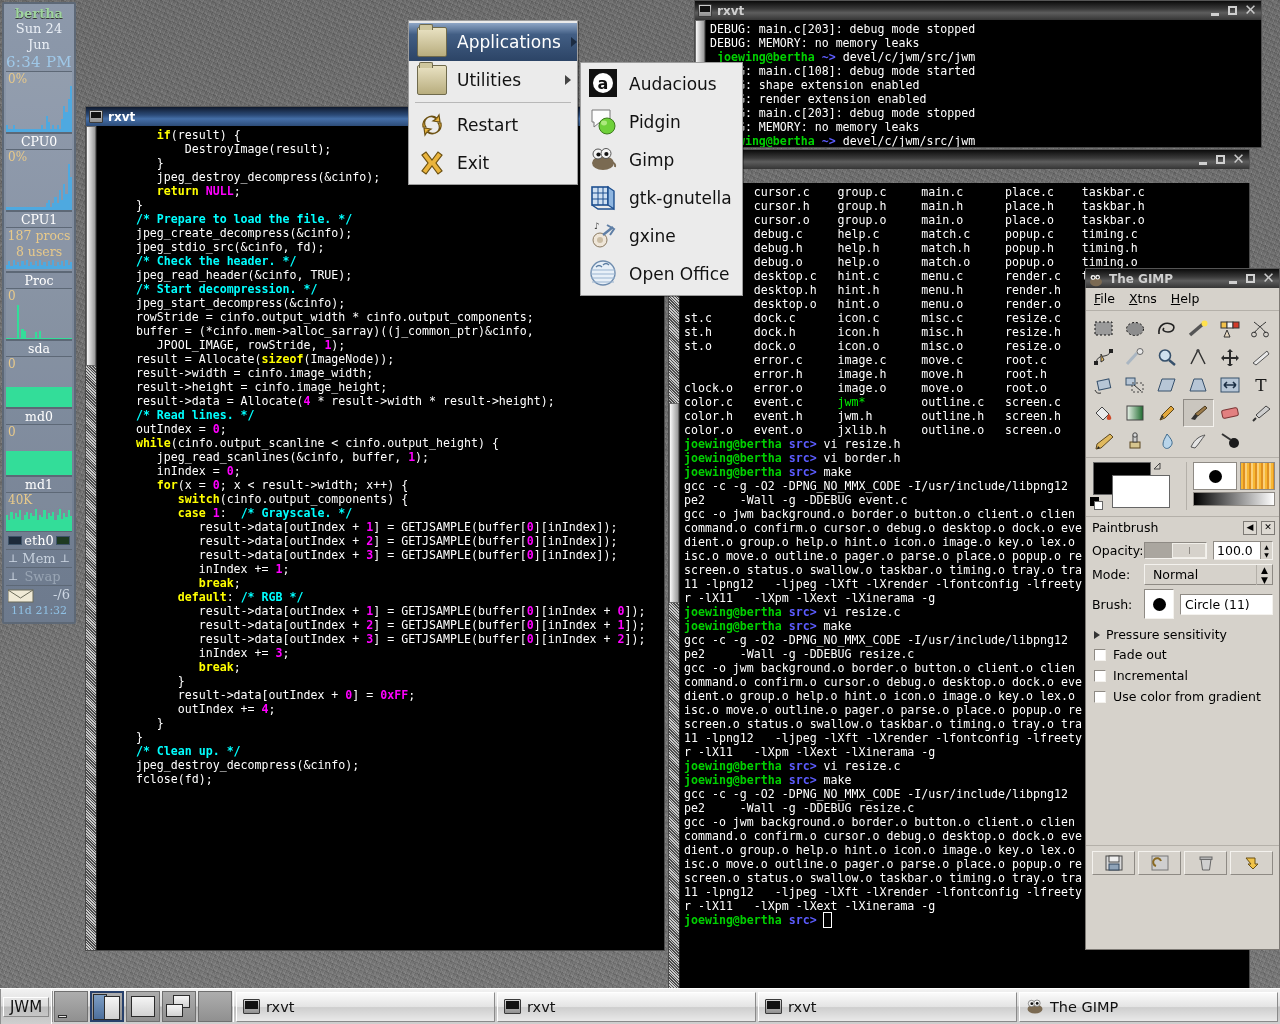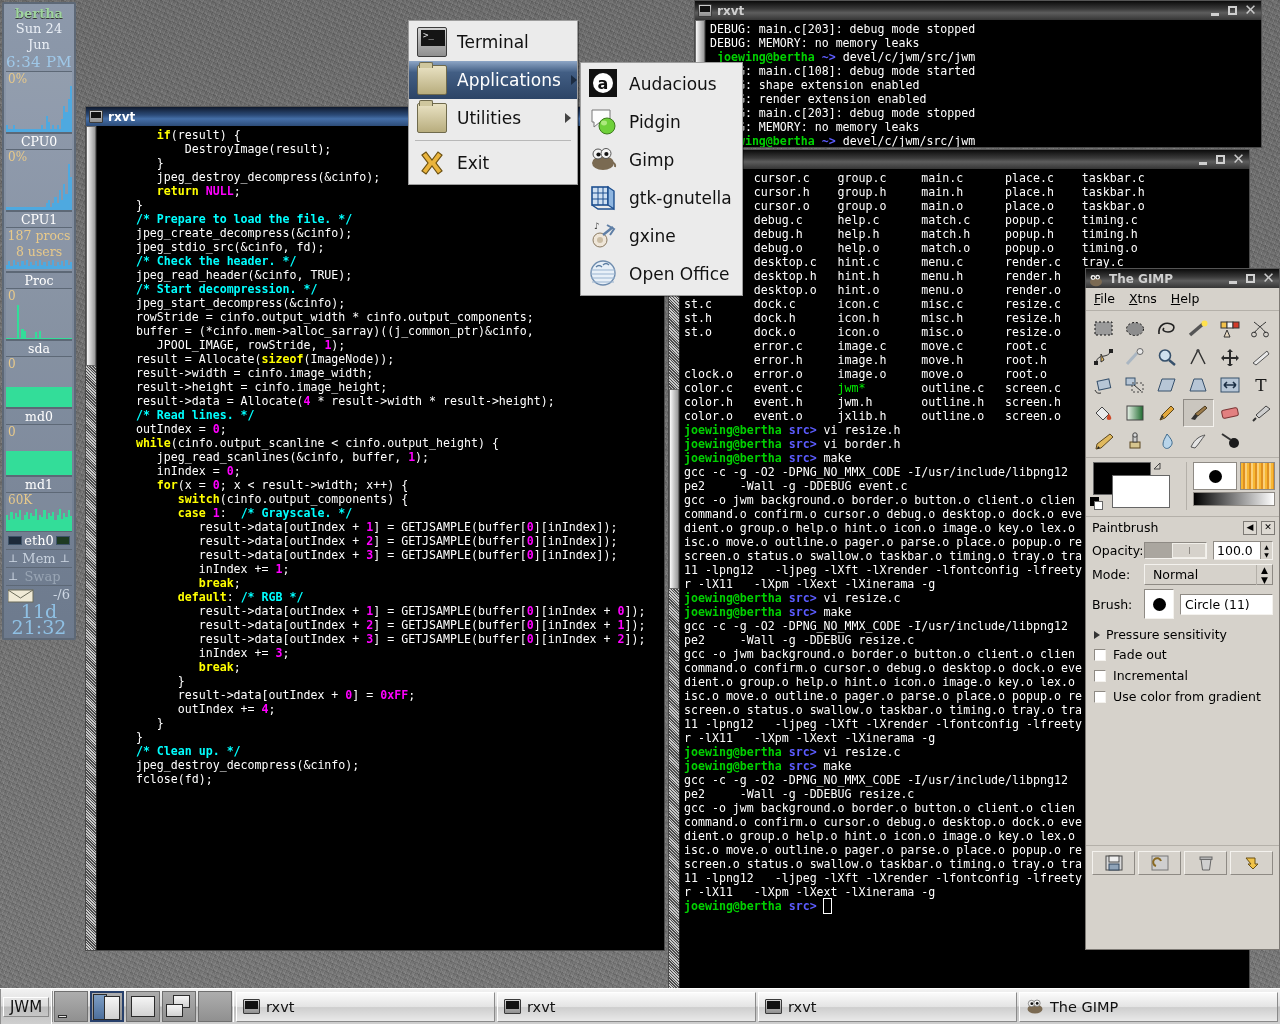--- a/index.html
+++ b/index.html
@@ -224,21 +224,21 @@
   .k-panel { background: rgba(255,255,255,.08); border-top:1px solid #5d6876; border-bottom:1px solid #5d6876;
              position: relative; }
   .k-label { text-align:center; font-size:12.5px; line-height:15px; color:#fff; border-top:1px solid #5d6876;
              background: rgba(255,255,255,.05); }
   .k-val { font-size:12px; color:#e8c98a; padding-left:2px; line-height:14px; }
   .k-graph { height: 46px; position: relative; overflow: hidden; }
   .k-graph .bars { position:absolute; left:0; right:0; bottom:0; height:100%; display:flex; align-items:flex-end; gap:0; }
   .k-graph .bars i { display:block; flex:1; background:#4ea9e0; }
   .k-graph.green .bars i { background:#33dd99; }
   .k-icons { display:flex; align-items:center; justify-content:space-between; padding:1px 2px;text-align:center; }
-  .k-up { text-align:center; font-size:19px; color:#8fc0e4; line-height:16px; }
+  .k-up { text-align:center; font-size:11px; color:#8fc0e4; line-height:16px; }
   .k-led { width:14px; height:9px; background:#1d2a3a; border:1px solid #3e5368; }
 
   
   .taskbar {
     position: absolute; left: 0; bottom: 0; width: 1280px; height: 36px;
     background: linear-gradient(to bottom,#f2f2f2 0%,#dcdcdc 48%,#bdbdbd 52%,#cfcfcf 100%);
     border-top: 1px solid #fff;
     display: flex; align-items: stretch;
     font-family: "DejaVu Sans", sans-serif;
   }
@@ -298,21 +298,21 @@
           <i class="gl-min"></i>
         </span>
       <span class="tb-btn">
           <i class="gl-max"></i>
         </span>
       <span class="tb-btn">
           <i class="gl-cls">✕</i>
         </span>
     </span>
   </div>
-  <div class="term-body" style="height:840px;">
+  <div class="term-body" style="height:840px;margin-top:14px;">
     <div class="term-scroll">
       <div class="thumb" style="top:220px; height:200px;"></div>
     </div>
     <div class="term-text"><div><span>          cursor.c    group.c     main.c      place.c    taskbar.c</span></div><div><span>          cursor.h    group.h     main.h      place.h    taskbar.h</span></div><div><span>          cursor.o    group.o     main.o      place.o    taskbar.o</span></div><div><span>          debug.c     help.c      match.c     popup.c    timing.c</span></div><div><span>          debug.h     help.h      match.h     popup.h    timing.h</span></div><div><span>          debug.o     help.o      match.o     popup.o    timing.o</span></div><div><span>          desktop.c   hint.c      menu.c      render.c   tray.c</span></div><div><span>          desktop.h   hint.h      menu.h      render.h</span></div><div><span>          desktop.o   hint.o      menu.o      render.o</span></div><div><span>st.c      dock.c      icon.c      misc.c      resize.c</span></div><div><span>st.h      dock.h      icon.h      misc.h      resize.h</span></div><div><span>st.o      dock.o      icon.o      misc.o      resize.o</span></div><div><span>          error.c     image.c     move.c      root.c</span></div><div><span>          error.h     image.h     move.h      root.h</span></div><div><span>clock.o   error.o     image.o     move.o      root.o</span></div><div><span>color.c   event.c     </span><span class="c-green2">jwm*</span><span>        outline.c   screen.c</span></div><div><span>color.h   event.h     jwm.h       outline.h   screen.h</span></div><div><span>color.o   event.o     jxlib.h     outline.o   screen.o</span></div><div><span></span><span class="c-green">joewing@bertha</span><span> </span><span class="c-blue">src&gt;</span><span> vi resize.h</span></div><div><span></span><span class="c-green">joewing@bertha</span><span> </span><span class="c-blue">src&gt;</span><span> vi border.h</span></div><div><span></span><span class="c-green">joewing@bertha</span><span> </span><span class="c-blue">src&gt;</span><span> make</span></div><div><span>gcc -c -g -O2 -DPNG_NO_MMX_CODE -I/usr/include/libpng12</span></div><div><span>pe2     -Wall -g -DDEBUG event.c</span></div><div><span>gcc -o jwm background.o border.o button.o client.o clien</span></div><div><span>command.o confirm.o cursor.o debug.o desktop.o dock.o eve</span></div><div><span>dient.o group.o help.o hint.o icon.o image.o key.o lex.o </span></div><div><span>isc.o move.o outline.o pager.o parse.o place.o popup.o re</span></div><div><span>screen.o status.o swallow.o taskbar.o timing.o tray.o tra</span></div><div><span>11 -lpng12   -ljpeg -lXft -lXrender -lfontconfig -lfreety</span></div><div><span>r -lX11   -lXpm -lXext -lXinerama -g</span></div><div><span></span><span class="c-green">joewing@bertha</span><span> </span><span class="c-blue">src&gt;</span><span> vi resize.c</span></div><div><span></span><span class="c-green">joewing@bertha</span><span> </span><span class="c-blue">src&gt;</span><span> make</span></div><div><span>gcc -c -g -O2 -DPNG_NO_MMX_CODE -I/usr/include/libpng12</span></div><div><span>pe2     -Wall -g -DDEBUG resize.c</span></div><div><span>gcc -o jwm background.o border.o button.o client.o clien</span></div><div><span>command.o confirm.o cursor.o debug.o desktop.o dock.o eve</span></div><div><span>dient.o group.o help.o hint.o icon.o image.o key.o lex.o </span></div><div><span>isc.o move.o outline.o pager.o parse.o place.o popup.o re</span></div><div><span>screen.o status.o swallow.o taskbar.o timing.o tray.o tra</span></div><div><span>11 -lpng12   -ljpeg -lXft -lXrender -lfontconfig -lfreety</span></div><div><span>r -lX11   -lXpm -lXext -lXinerama -g</span></div><div><span></span><span class="c-green">joewing@bertha</span><span> </span><span class="c-blue">src&gt;</span><span> vi resize.c</span></div><div><span></span><span class="c-green">joewing@bertha</span><span> </span><span class="c-blue">src&gt;</span><span> make</span></div><div><span>gcc -c -g -O2 -DPNG_NO_MMX_CODE -I/usr/include/libpng12</span></div><div><span>pe2     -Wall -g -DDEBUG resize.c</span></div><div><span>gcc -o jwm background.o border.o button.o client.o clien</span></div><div><span>command.o confirm.o cursor.o debug.o desktop.o dock.o eve</span></div><div><span>dient.o group.o help.o hint.o icon.o image.o key.o lex.o </span></div><div><span>isc.o move.o outline.o pager.o parse.o place.o popup.o re</span></div><div><span>screen.o status.o swallow.o taskbar.o timing.o tray.o tra</span></div><div><span>11 -lpng12   -ljpeg -lXft -lXrender -lfontconfig -lfreety</span></div><div><span>r -lX11   -lXpm -lXext -lXinerama -g</span></div><div><span></span><span class="c-green">joewing@bertha</span><span> </span><span class="c-blue">src&gt;</span><span> </span><span class="cursor-hollow"> </span></div></div>
   </div>
 </div>
 
 <div class="win" style="left:694px; top:0px; width:568px; height:148px;">
   <div class="titlebar inactive">
     <span class="tb-icon"></span>
@@ -657,35 +657,40 @@
       <span class="gb-btn">
         <svg width="18" height="16">
             <path d="M3 3 h9 v6 h3 l-5 5 l-5-5 h3 z" fill="#f0c34a" stroke="#6a5113"></path>
           </svg>
       </span>
     </div>
   </div>
 </div>
 
 <div class="menu" style="left:408px; top:20px; width:170px;">
-  <div class="menu-item">
-    <span class="mi-icon ic-term"></span>
-    <span class="mlabel">Terminal</span>
-  </div>
   <div class="menu-item sel">
     <span class="mi-icon ic-folder"></span>
     <span class="mlabel">Applications</span>
     <span class="arrow-r"></span>
   </div>
   <div class="menu-item">
     <span class="mi-icon ic-folder"></span>
     <span class="mlabel">Utilities</span>
     <span class="arrow-r"></span>
   </div>
   <div class="menu-sep"></div>
+  <div class="menu-item">
+    <span class="mi-icon">
+      <svg width="30" height="30" viewBox="0 0 30 30">
+          <path d="M6 17 a9 9 0 0 1 14-9 l2-3 l1 7 l-7-1 l3-2 a6 6 0 0 0-10 8z" fill="#eab43c" stroke="#6b5012" stroke-width="1.2"></path>
+          <path d="M24 13 a9 9 0 0 1-14 9 l-2 3 l-1-7 l7 1 l-3 2 a6 6 0 0 0 10-8z" fill="#eab43c" stroke="#6b5012" stroke-width="1.2"></path>
+        </svg>
+    </span>
+    <span class="mlabel">Restart</span>
+  </div>
   <div class="menu-item">
     <span class="mi-icon">
       <svg width="30" height="30" viewBox="0 0 30 30">
           <path d="M5 7 l4-3 l6 8 l6-8 l4 3 l-6 8 l6 8 l-4 3 l-6-8 l-6 8 l-4-3 l6-8z" fill="#eab43c" stroke="#6b5012" stroke-width="1.2"></path>
         </svg>
     </span>
     <span class="mlabel">Exit</span>
   </div>
 </div>
 
@@ -986,21 +991,21 @@
         <i style="height: 100%;"></i>
         <i style="height: 100%;"></i>
         <i style="height: 100%;"></i>
         <i style="height: 100%;"></i>
         <i style="height: 100%;"></i>
       </div>
   </div>
   <div class="k-label">md1</div>
 
   <div class="k-panel k-graph green" style="height:40px;">
-    <div class="k-val">60K</div>
+    <div class="k-val">40K</div>
     <div class="bars" style="height:22px;">
         <i style="height: 75%;"></i>
         <i style="height: 50%;"></i>
         <i style="height: 87.5%;"></i>
         <i style="height: 56.25%;"></i>
         <i style="height: 81.25%;"></i>
         <i style="height: 62.5%;"></i>
         <i style="height: 93.75%;"></i>
         <i style="height: 50%;"></i>
         <i style="height: 75%;"></i>

